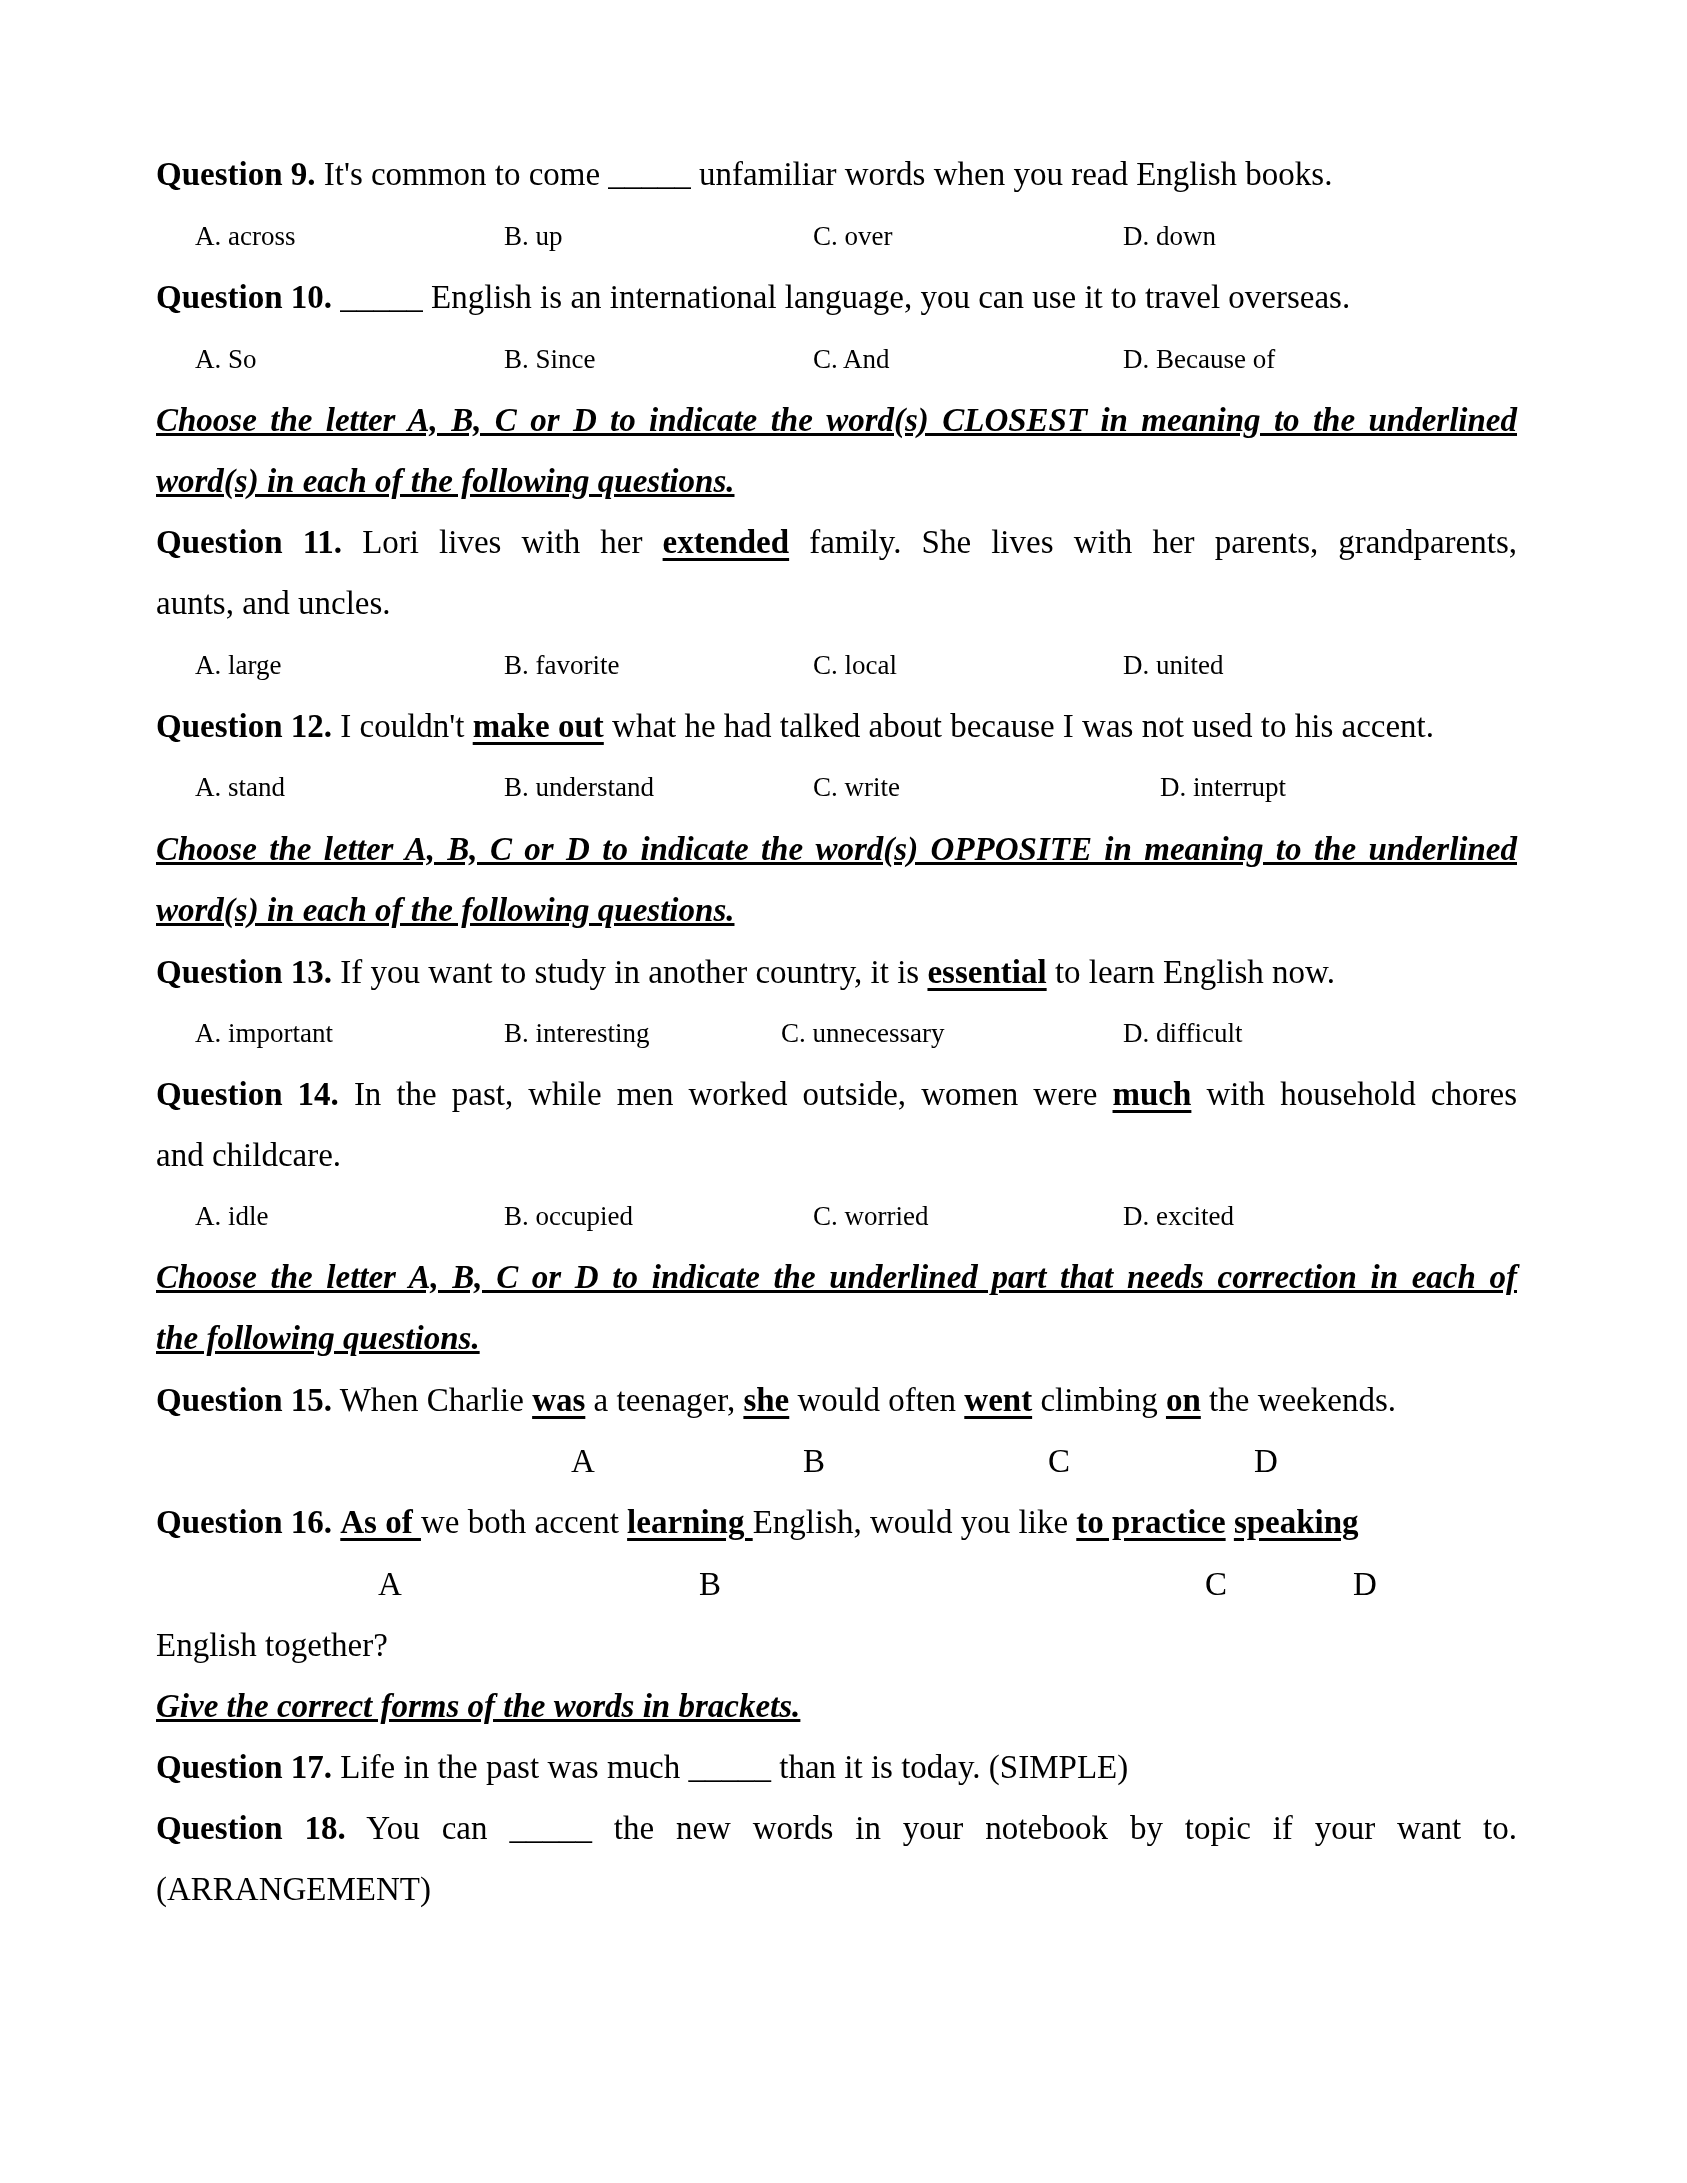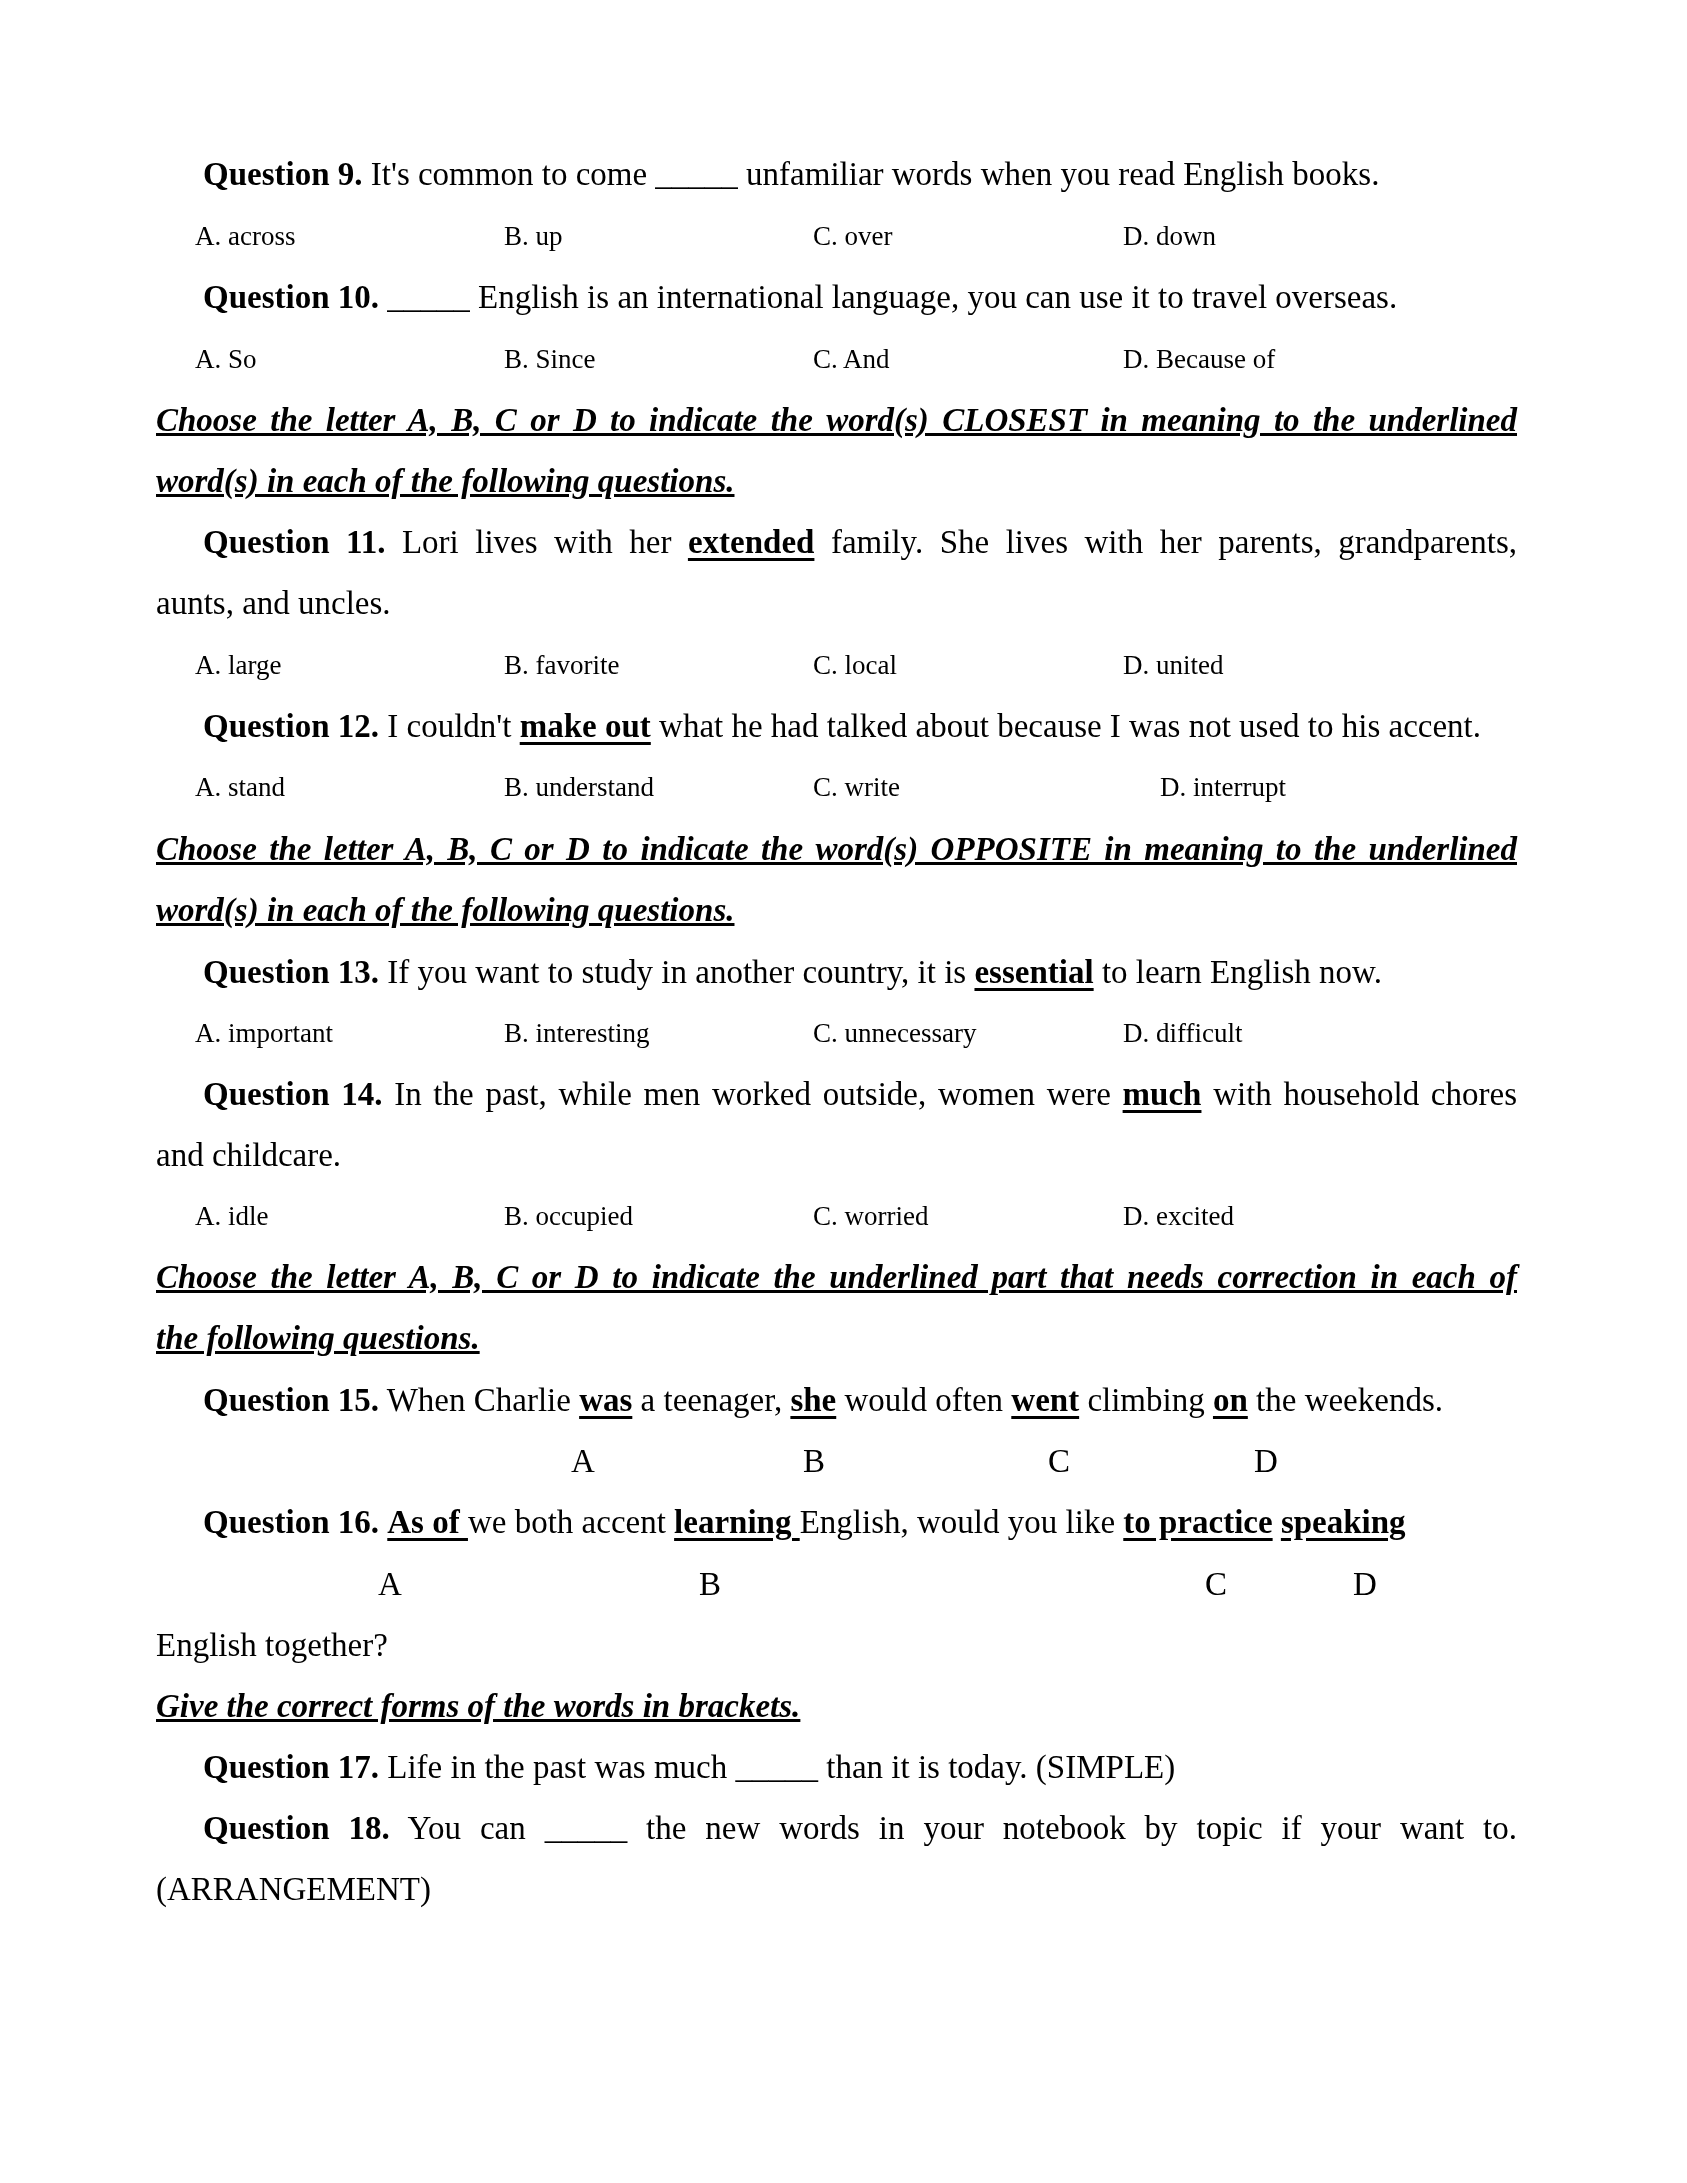--- a/index.html
+++ b/index.html
@@ -1,21 +1,21 @@
 <!DOCTYPE html>
 <html style="font-size:12.7px"><head>
 <meta charset="utf-8">
 <style>
   html, body { margin: 0; padding: 0; background: #ffffff; }
   body { width: 1687px; height: 2183px; position: relative; overflow: hidden;
          font-family: "Liberation Serif", "DejaVu Serif", serif; color: #000; }
   .line { position: absolute; left: 156px; height: 61px; line-height: 61px;
           font-size: 33px; white-space: nowrap; }
   .just { width: 1361px; text-align: justify; text-align-last: justify; }
-  .qnum { font-weight: bold; margin-left: 47px; }
+  .qnum { font-weight: bold; }
   .ul { font-weight: bold; text-decoration: underline; text-decoration-thickness: 3.2px; text-underline-offset: 4.8px; }
   .instr { font-weight: bold; font-style: italic; text-decoration: underline; }
   .opt { position: absolute; font-size: 27px; height: 61px; line-height: 61px; white-space: nowrap; }
   .lbl { position: absolute; font-size: 33px; height: 61px; line-height: 61px; }
 </style>
 </head>
 <body>
 
 <div class="line" style="top:144px">
   <span class="qnum">Question 9.</span><span> It's common to come </span><span>_____</span><span> unfamiliar words when you read English books.</span>
@@ -63,21 +63,21 @@
 
 <div class="line instr just" style="top:819px">Choose the letter A, B, C or D to indicate the word(s) OPPOSITE in meaning to the underlined</div>
 <div class="line instr" style="top:880px">word(s) in each of the following questions.</div>
 
 <div class="line" style="top:942px">
   <span class="qnum">Question 13.</span><span> If you want to study in another country, it is </span><span class="ul">essential</span><span> to learn English now.</span>
 </div>
 <div>
   <span class="opt" style="top:1003px;left:195px">A. important</span>
   <span class="opt" style="top:1003px;left:504px">B. interesting</span>
-  <span class="opt" style="top:1003px;left:813px">C. unnecessary</span>
+  <span class="opt" style="top:1003px;left:781px">C. unnecessary</span>
   <span class="opt" style="top:1003px;left:1123px">D. difficult</span>
 </div>
 
 <div class="line just" style="top:1064px">
   <span class="qnum">Question 14.</span><span> In the past, while men worked outside, women were </span><span class="ul">much</span><span> with household chores</span>
 </div>
 <div class="line" style="top:1125px">and childcare.</div>
 <div>
   <span class="opt" style="top:1186px;left:195px">A. idle</span>
   <span class="opt" style="top:1186px;left:504px">B. occupied</span>

